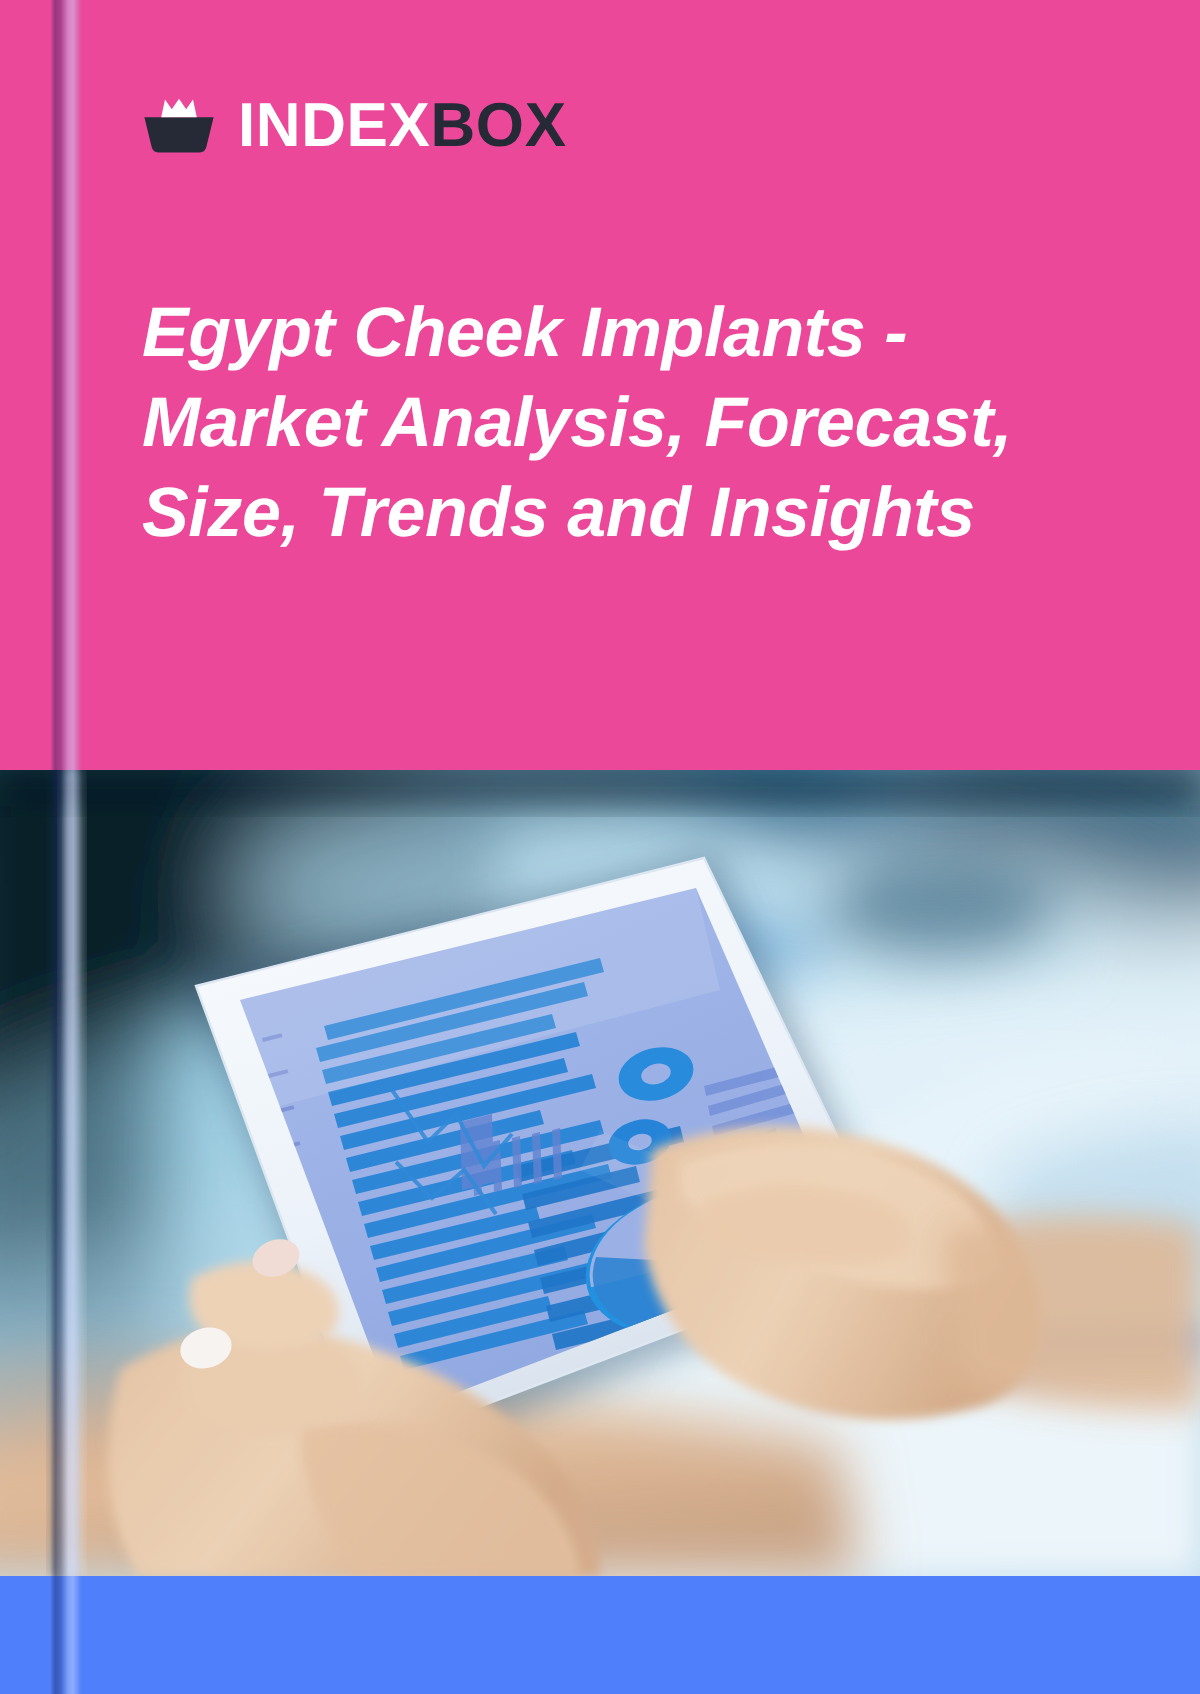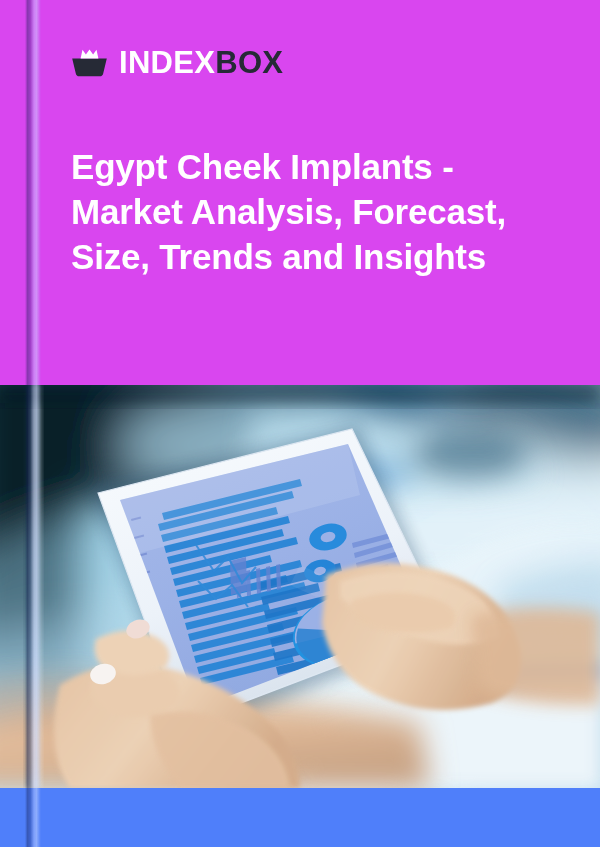--- a/index.html
+++ b/index.html
@@ -19,21 +19,21 @@
     overflow: hidden;
     background: #4f7ffa;
   }
 
   
   #header {
     position: absolute;
     left: 0; top: 0;
     width: 600px;
     height: 385px;
-    background: #d946ef;
+    background: #ec4899;
     overflow: hidden;
   }
 
   
   .blind-stripe {
     position: absolute;
     top: 0;
     bottom: 0;
     width: 16px;
     left: 25px;
@@ -79,20 +79,21 @@
     position: absolute;
     left: 71px;
     top: 121px;
     width: 500px;
     color: #ffffff;
     font-size: 35px;
     font-weight: 700;
     line-height: 45px;
     letter-spacing: -0.2px;
     font-family: "Liberation Sans", sans-serif;
+    font-style: italic;
   }
 
   
   #photo {
     position: absolute;
     left: 0;
     top: 385px;
     width: 600px;
     height: 403px;
     overflow: hidden;

